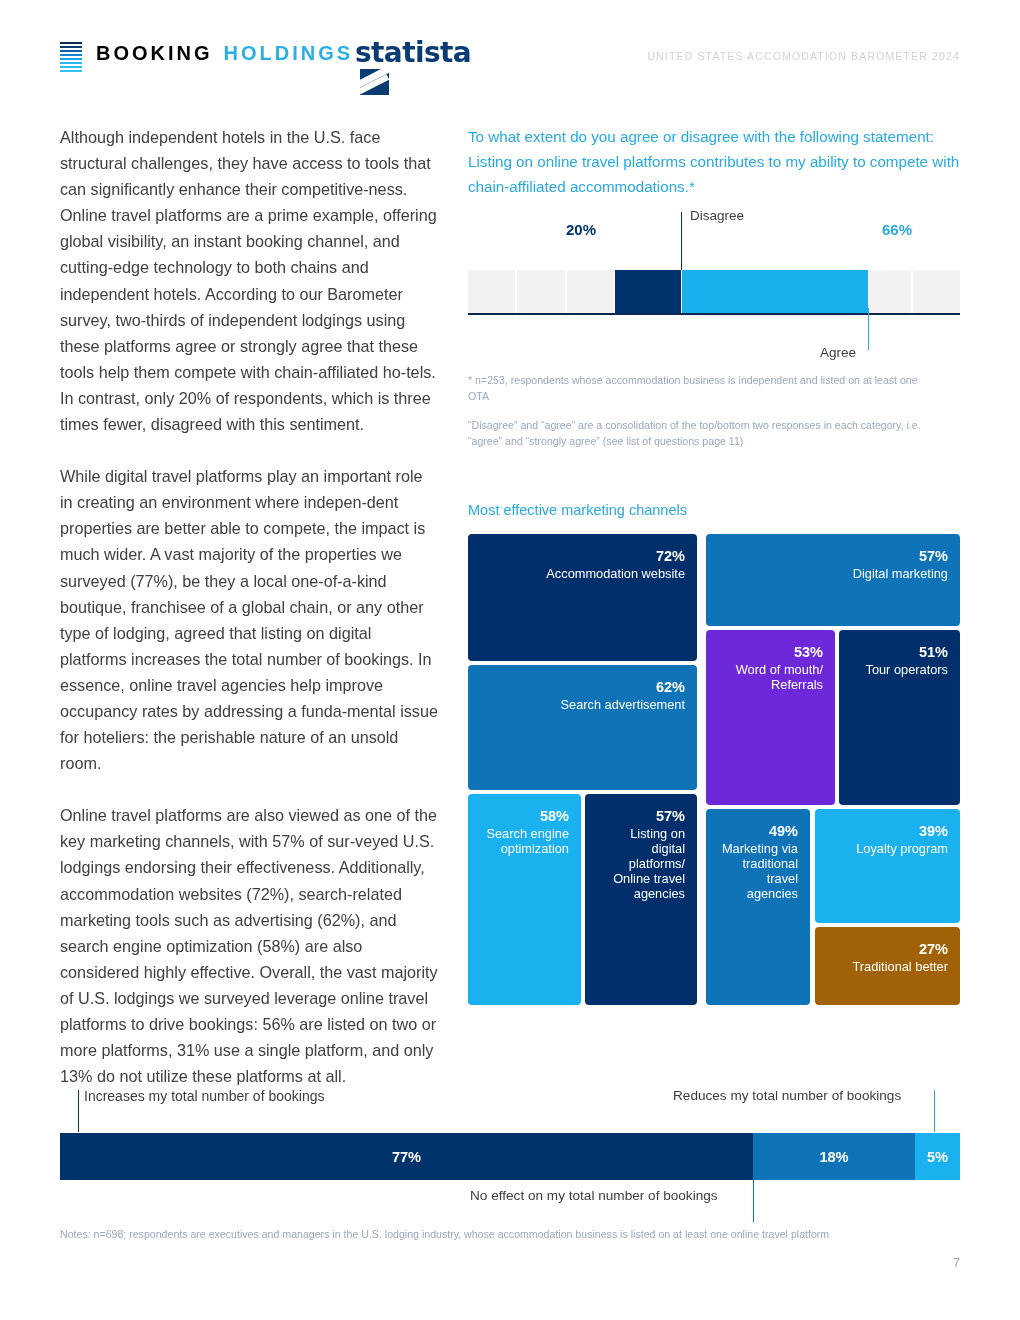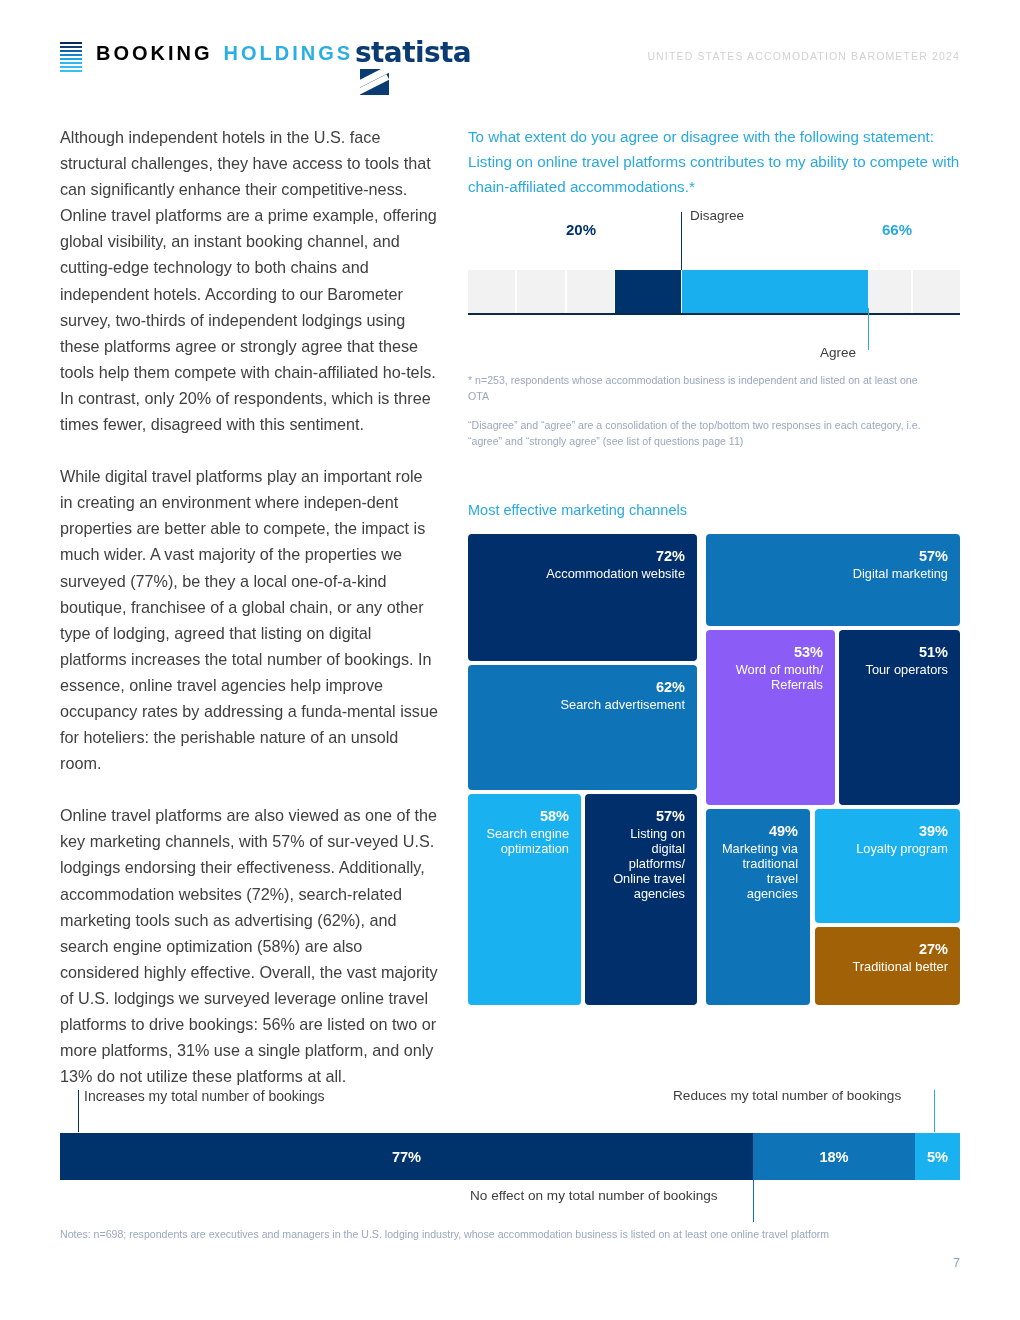--- a/index.html
+++ b/index.html
@@ -167,21 +167,21 @@
       <div class="l">Search engine optimization</div>
     </div>
     <div class="tile" style="left:117px;top:260px;width:112px;height:211px;background:#002f6b;">
       <div class="v">57%</div>
       <div class="l">Listing on digital platforms/ Online travel agencies</div>
     </div>
     <div class="tile" style="left:238px;top:0px;width:254px;height:92px;background:#0f73b8;">
       <div class="v">57%</div>
       <div class="l">Digital marketing</div>
     </div>
-    <div class="tile" style="left:238px;top:96px;width:129px;height:175px;background:#8b5cf6;">
+    <div class="tile" style="left:238px;top:96px;width:129px;height:175px;background:#6d28d9;">
       <div class="v">53%</div>
       <div class="l">Word of mouth/ Referrals</div>
     </div>
     <div class="tile" style="left:371px;top:96px;width:121px;height:175px;background:#002f6b;">
       <div class="v">51%</div>
       <div class="l">Tour operators</div>
     </div>
     <div class="tile" style="left:238px;top:275px;width:104px;height:196px;background:#0f73b8;">
       <div class="v">49%</div>
       <div class="l">Marketing via traditional travel agencies</div>

